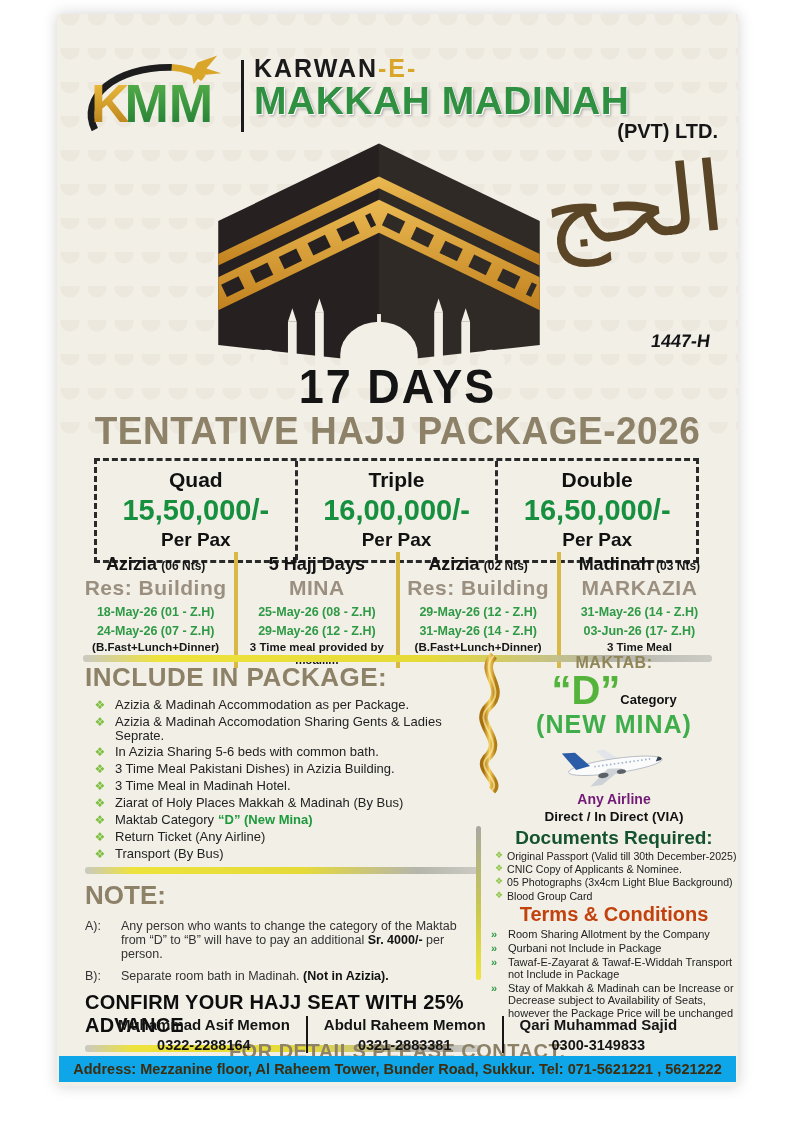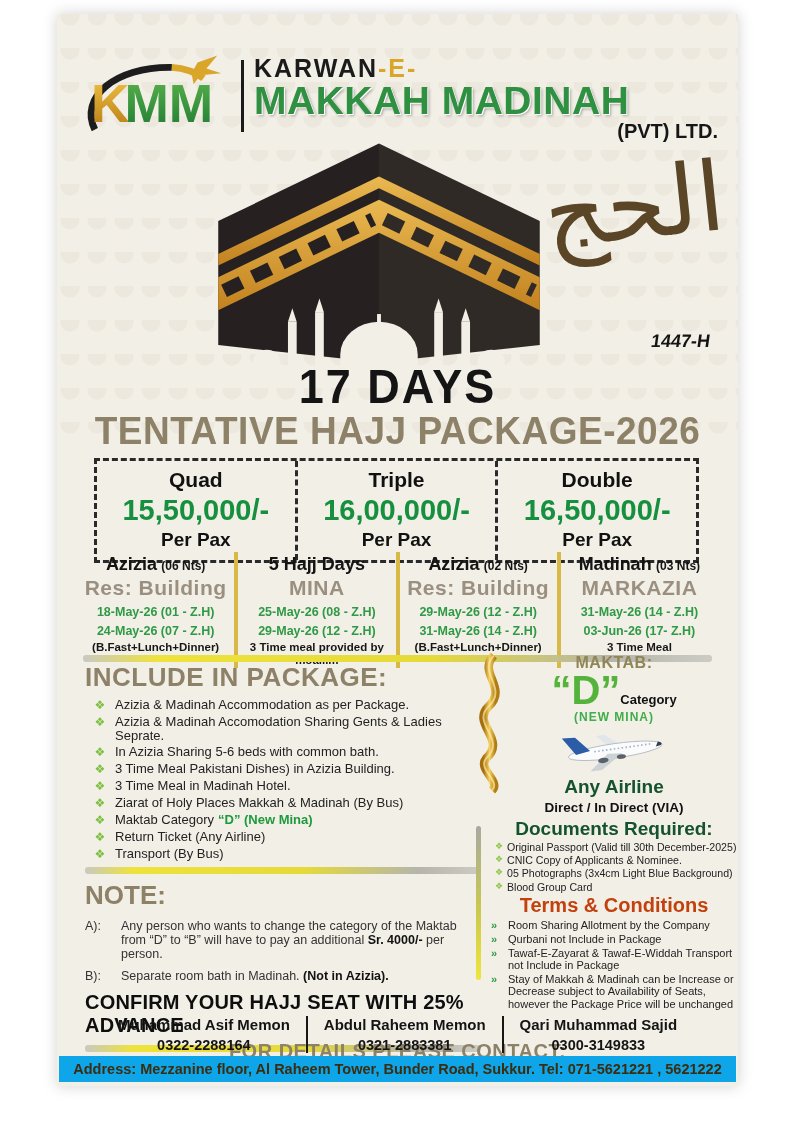--- a/index.html
+++ b/index.html
@@ -77,23 +77,23 @@
   
   .vbar { position:absolute; left:419px; top:812px; width:5px; height:154px; border-radius:4px;
           background:linear-gradient(180deg,#a8a8a2 0%, #c9c94f 55%, #f0e53c 100%); }
 
   
   .rightcol { position:absolute; top:640px; left:434px; width:246px; text-align:center; }
   .ribbon { position:absolute; left:-18px; top:-2px; width:38px; height:142px; }
   .mk-h { font-size:16px; font-weight:bold; color:#8f8556; letter-spacing:.5px; }
   .mk-d { font-size:40px; font-weight:bold; color:#54b33a; line-height:.9; }
   .mk-cat { font-size:13px; font-weight:bold; color:#111; }
-  .mk-mina { font-size:12px; font-weight:bold; color:#3fae4a; letter-spacing:1px; margin-top:2px; }
+  .mk-mina { font-size:25px; font-weight:bold; color:#3fae4a; letter-spacing:1px; margin-top:2px; }
   .plane { width:176px; height:46px; margin-top:2px; }
-  .airline { font-size:19px; font-weight:bold; color:#14532d; }
+  .airline { font-size:14px; font-weight:bold; color:#701a75; }
   .direct { font-size:13.5px; font-weight:bold; color:#111; margin-top:2px; }
   .doc-h { font-size:19px; font-weight:bold; color:#14532d; margin-top:3px; }
   .doc-list { text-align:left; margin-top:1px; }
   .doc-item { display:flex; margin-bottom:1px; }
   .doc-item .bullet { width:16px; font-size:9px; line-height:11px; color:#8fc74a; }
   .doc-text { font-size:10.6px; color:#222; line-height:1.15; }
   .term-h { font-size:20px; font-weight:bold; color:#c2410c; margin-top:0; }
   .term-list { text-align:left; margin-top:2px; }
   .term-item { display:flex; margin-bottom:1px; }
   .chev { width:17px; flex:none; font-size:11px; font-weight:bold; color:#2f9a45; line-height:13px; }

